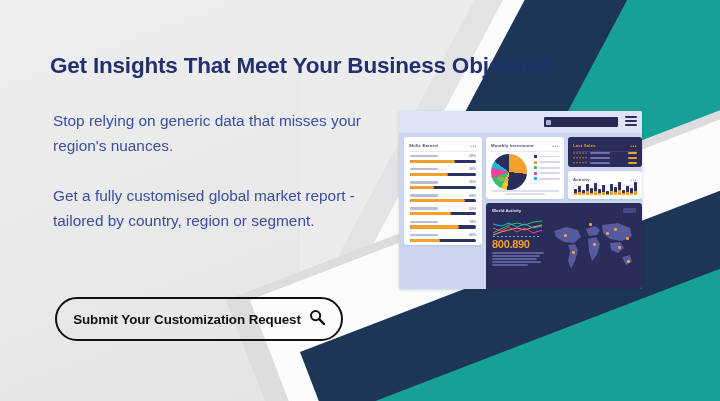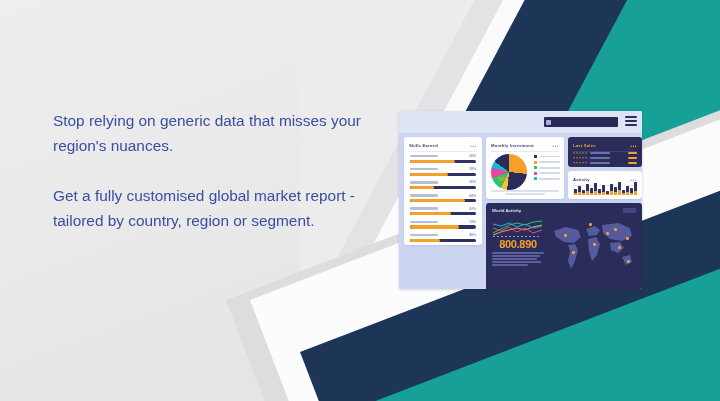--- a/index.html
+++ b/index.html
@@ -159,21 +159,21 @@
 
   
   #act{left:164px;top:34px;width:74px;height:28px;}
   .bars{position:absolute;left:6px;right:5px;bottom:4px;height:14px;
         display:flex;align-items:flex-end;gap:1.2px;}
   .bars span{flex:1;background:#2e3163;border-radius:.5px;position:relative;}
   .bars span:after{content:"";position:absolute;left:0;right:0;bottom:0;height:35%;background:#f5a02c;border-radius:.5px;}
   .act-axis{position:absolute;left:5px;top:16px;bottom:3px;width:1px;background:#e4e6f0;}
 
   
-  #map{left:82px;top:66px;width:156px;height:102px;text-align:center;}
+  #map{left:82px;top:66px;width:156px;height:102px;}
   .map-head{position:absolute;left:6px;top:5px;right:6px;display:flex;justify-content:space-between;align-items:center;}
   .map-title{font-size:4.4px;font-weight:bold;color:#dfe2f5;}
   .map-btn{width:13px;height:4.6px;background:#454887;border-radius:1px;}
   .map-left{position:absolute;left:6px;top:16px;width:52px;}
   .spark{height:18px;position:relative;}
   .big-num{font-size:11px;font-weight:bold;color:#f5a02c;letter-spacing:-.3px;margin-top:1px;}
   .map-txt{margin-top:2px;}
   .map-txt i{display:block;height:1.5px;background:#5c5f99;border-radius:1px;margin-bottom:1.6px;}
   .world{position:absolute;left:62px;top:14px;right:4px;bottom:4px;}
   .dot{position:absolute;width:2.6px;height:2.6px;background:#f5a02c;border-radius:50%;}
@@ -187,24 +187,34 @@
   <div class="diag d-gray-top"></div>
   <div class="diag d-white-top"></div>
   <div class="diag d-navy-top"></div>
   <div class="diag d-teal-top"></div>
   <div class="diag d-gray-bot"></div>
   <div class="diag d-white-bot"></div>
   <div class="diag d-navy-bot"></div>
   <div class="diag d-teal-bot"></div>
 
   <div class="content">
+    <div class="headline">Get Insights That Meet Your Business Objective</div>
     <div class="para para2">Get a fully customised global market report - tailored by country, region or segment.</div>
     <div class="para para1">Stop relying on generic data that misses your region's nuances.</div>
   </div>
 
+  <div class="cta">
+    <span class="cta-label">Submit Your Customization Request</span>
+    <span class="cta-icon">
+      <svg width="16" height="16" viewBox="0 0 16 16">
+        <circle cx="6.6" cy="6.6" r="4.6" fill="none" stroke="#111" stroke-width="2"></circle>
+        <line x1="10.2" y1="10.2" x2="15" y2="15" stroke="#111" stroke-width="2.4" stroke-linecap="round"></line>
+      </svg>
+    </span>
+  </div>
 
   <div class="dash">
     <div class="dash-top">
       <div class="dash-search"></div>
       <div class="burger">
           <i></i>
           <i></i>
           <i></i>
         </div>
     </div>

